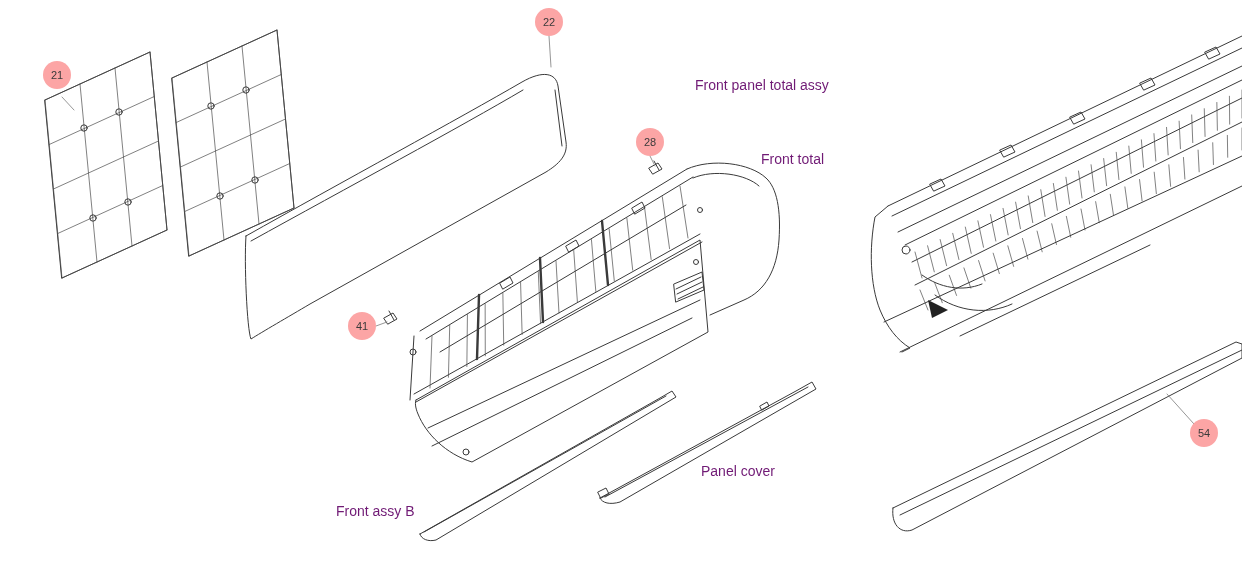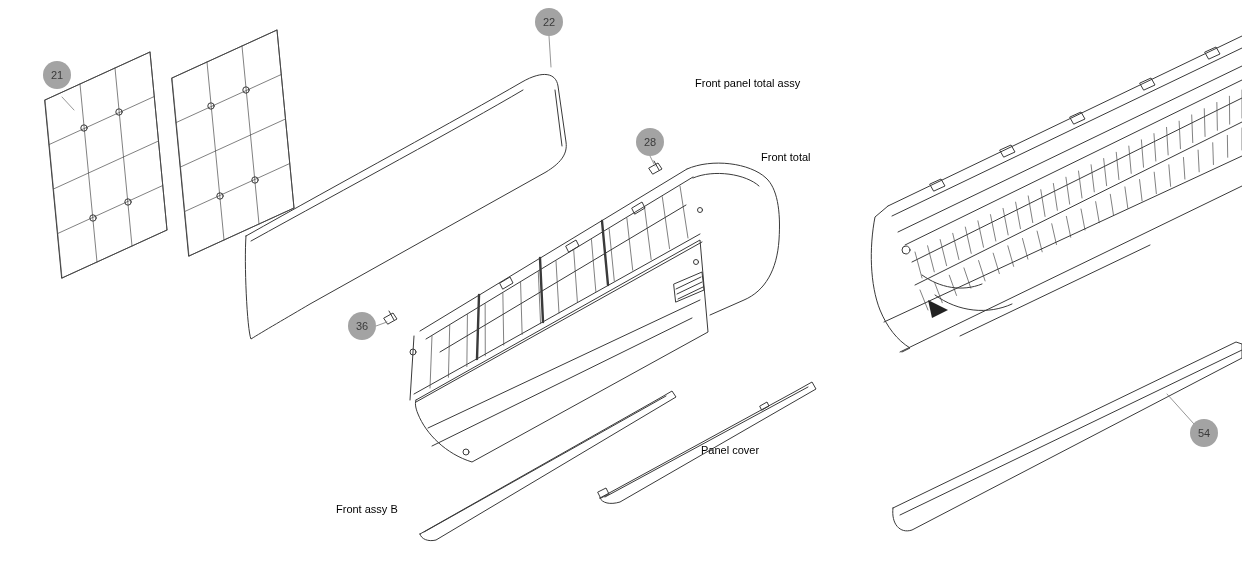--- a/index.html
+++ b/index.html
@@ -3,23 +3,23 @@
 <meta charset="utf-8">
 <style>
   * { margin:0; padding:0; box-sizing:border-box; }
   html,body { background:#ffffff; font-family:"Liberation Sans", sans-serif; }
   .canvas { position:relative; width:1242px; height:565px; background:#ffffff; overflow:hidden; }
   svg.art { position:absolute; left:0; top:0; }
   .ln path, .ln circle, .ln line { stroke:#3a3a3a; fill:none; stroke-width:1; stroke-linecap:round; stroke-linejoin:round; }
   .hatch line { stroke:#4a4a4a; stroke-width:0.7; }
   .post path { stroke-width:2.4; }
   .leader path { stroke:#8a8a8a; stroke-width:0.9; }
-  .callout { position:absolute; width:28px; height:28px; border-radius:50%; background:#a3a3a3;
+  .callout { position:absolute; width:28px; height:28px; border-radius:50%; background:#fca5a5;
              display:flex; align-items:center; justify-content:center; font-size:11px; color:#3a3a3a; }
-  .label { position:absolute; font-size:11px; color:#000000; white-space:nowrap;text-align:right; }
+  .label { position:absolute; font-size:14px; color:#701a75; white-space:nowrap;text-align:right; }
 </style>
 </head>
 <body>
 
 <div class="canvas">
 
   <svg class="art" width="1242" height="565" viewBox="0 0 1242 565">
     <g class="ln">
 
       <g>
@@ -226,27 +226,27 @@
     </g>
   </svg>
 
   <div class="callout" style="left:43px;top:61px">
     <span>21</span>
   </div>
   <div class="callout" style="left:535px;top:8px">
     <span>22</span>
   </div>
   <div class="callout" style="left:348px;top:312px">
-    <span>36</span>
+    <span>41</span>
   </div>
   <div class="callout" style="left:636px;top:128px">
     <span>28</span>
   </div>
   <div class="callout" style="left:1190px;top:419px">
     <span>54</span>
   </div>
 
   <div class="label" style="left:695px;top:77px">Front panel total assy</div>
   <div class="label" style="left:761px;top:151px">Front total</div>
-  <div class="label" style="left:701px;top:444px">Panel cover</div>
+  <div class="label" style="left:701px;top:463px">Panel cover</div>
   <div class="label" style="left:336px;top:503px">Front assy B</div>
 
 </div>
 
 </body></html>

